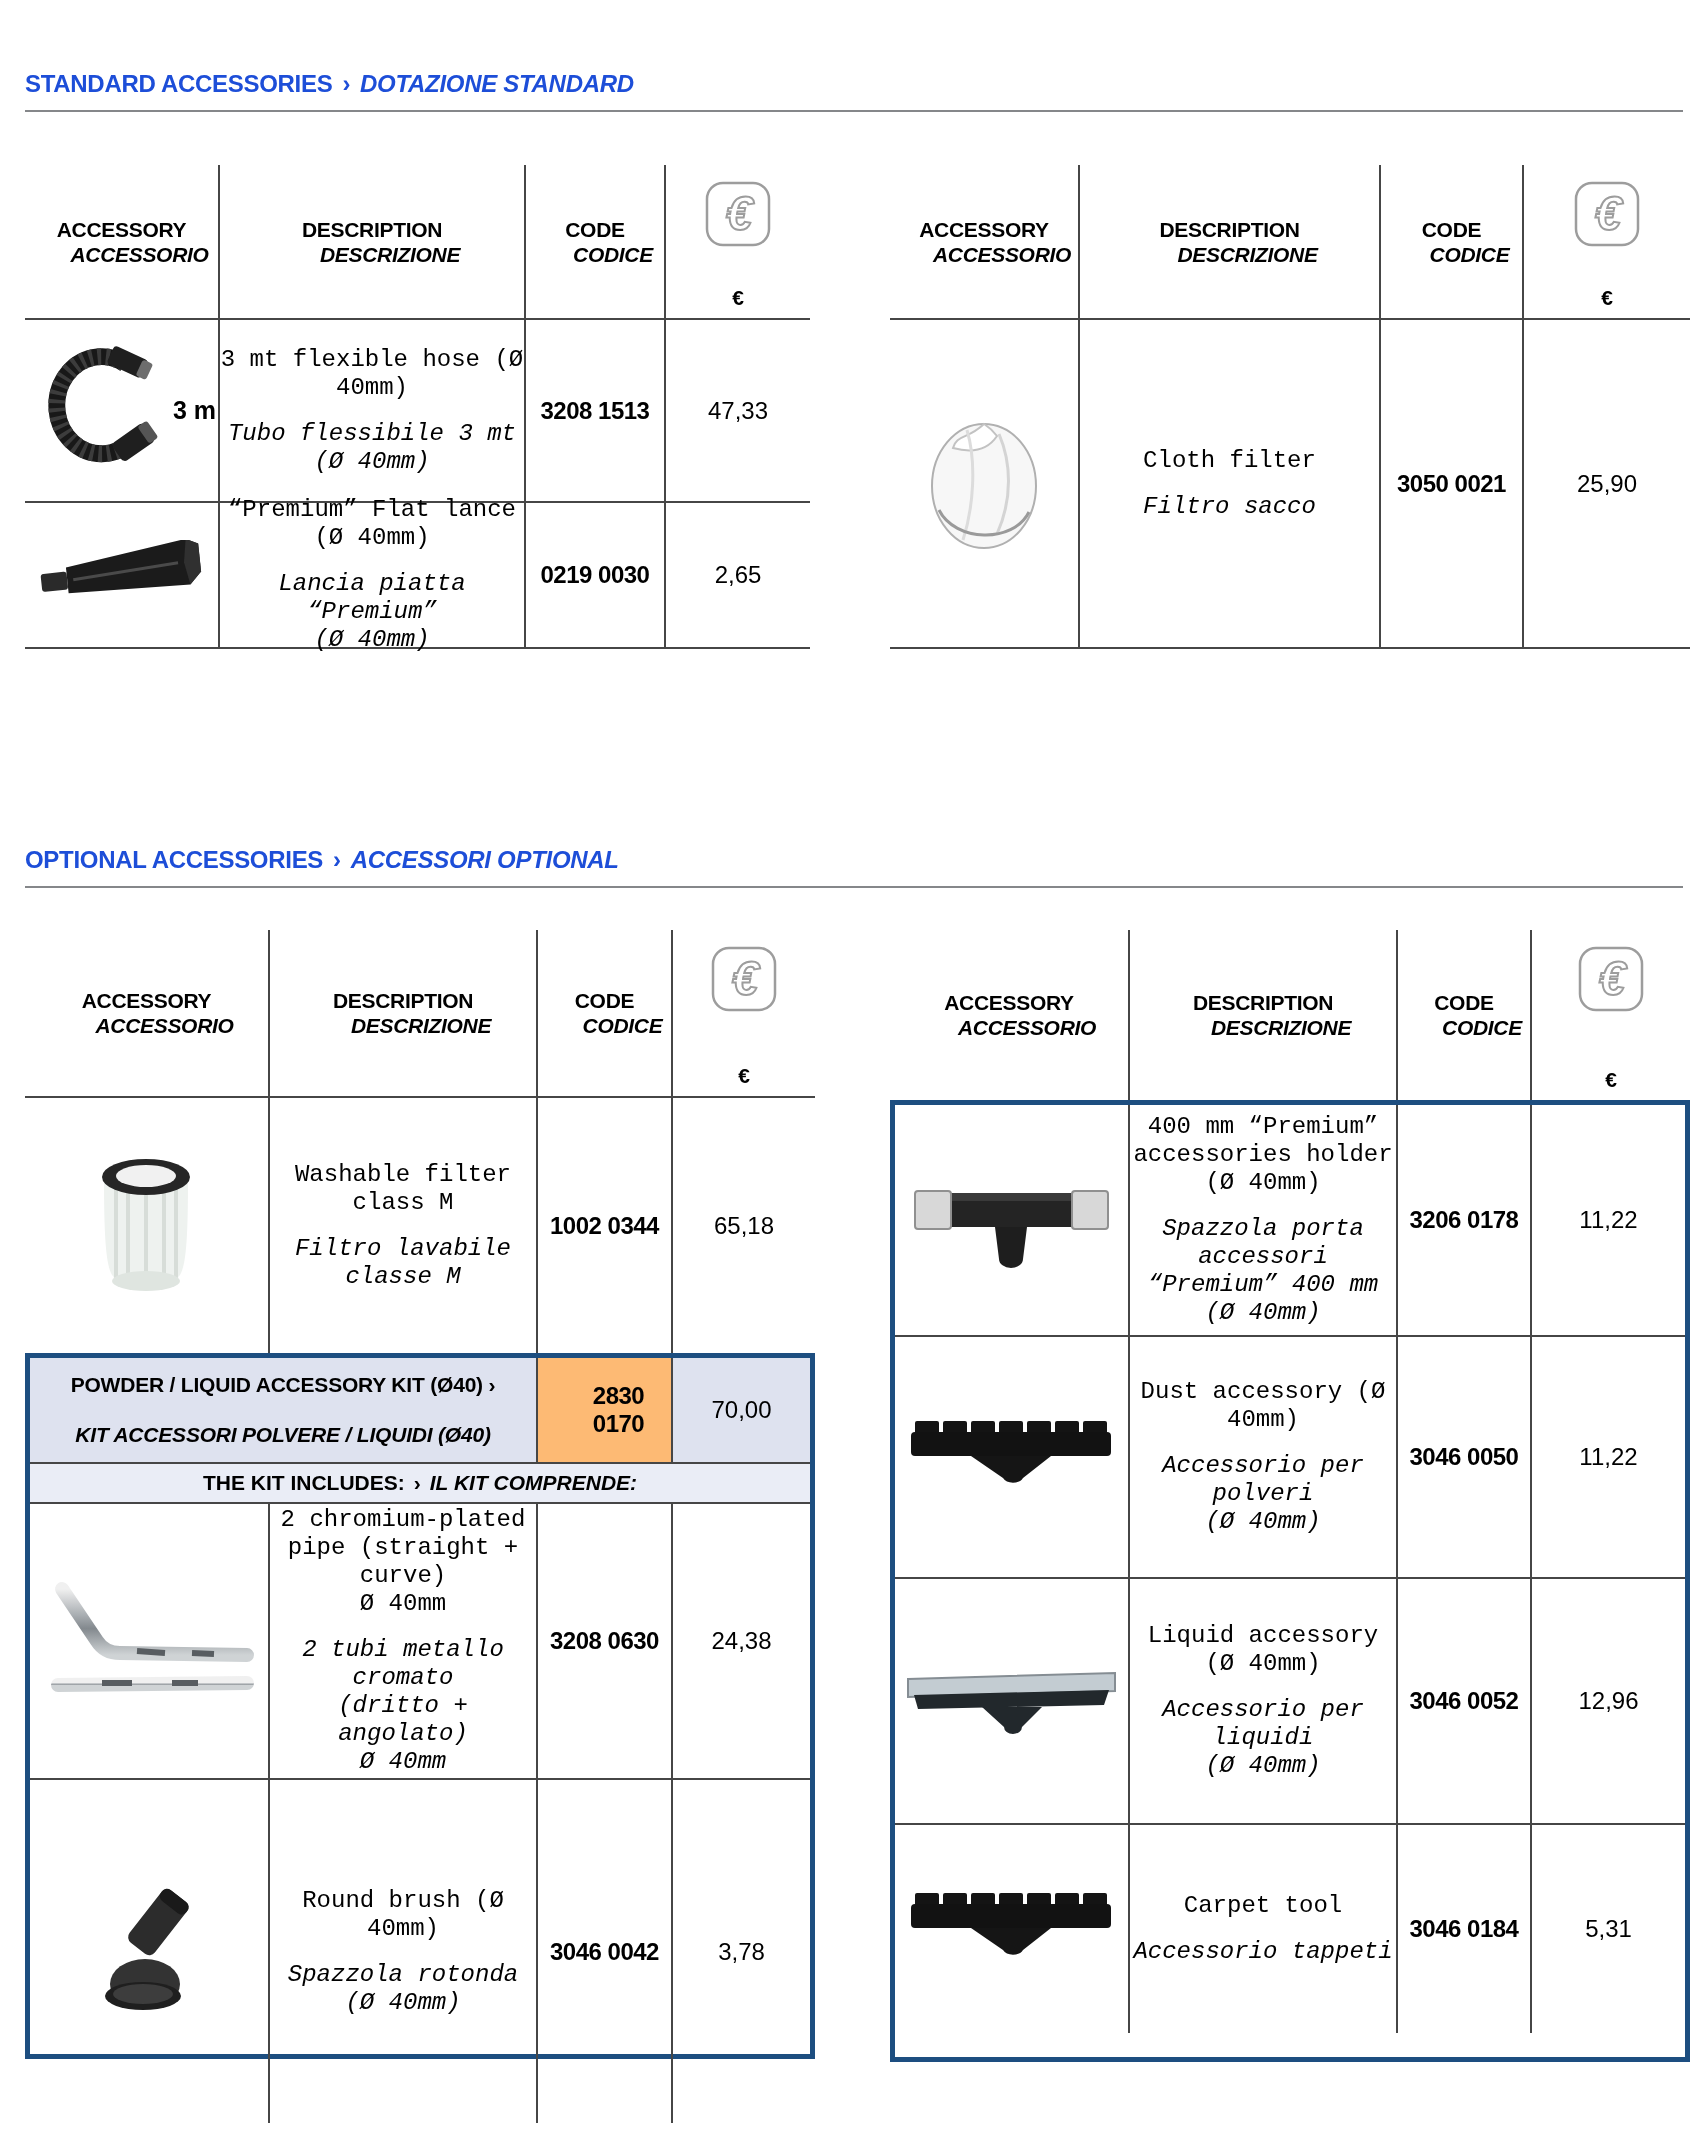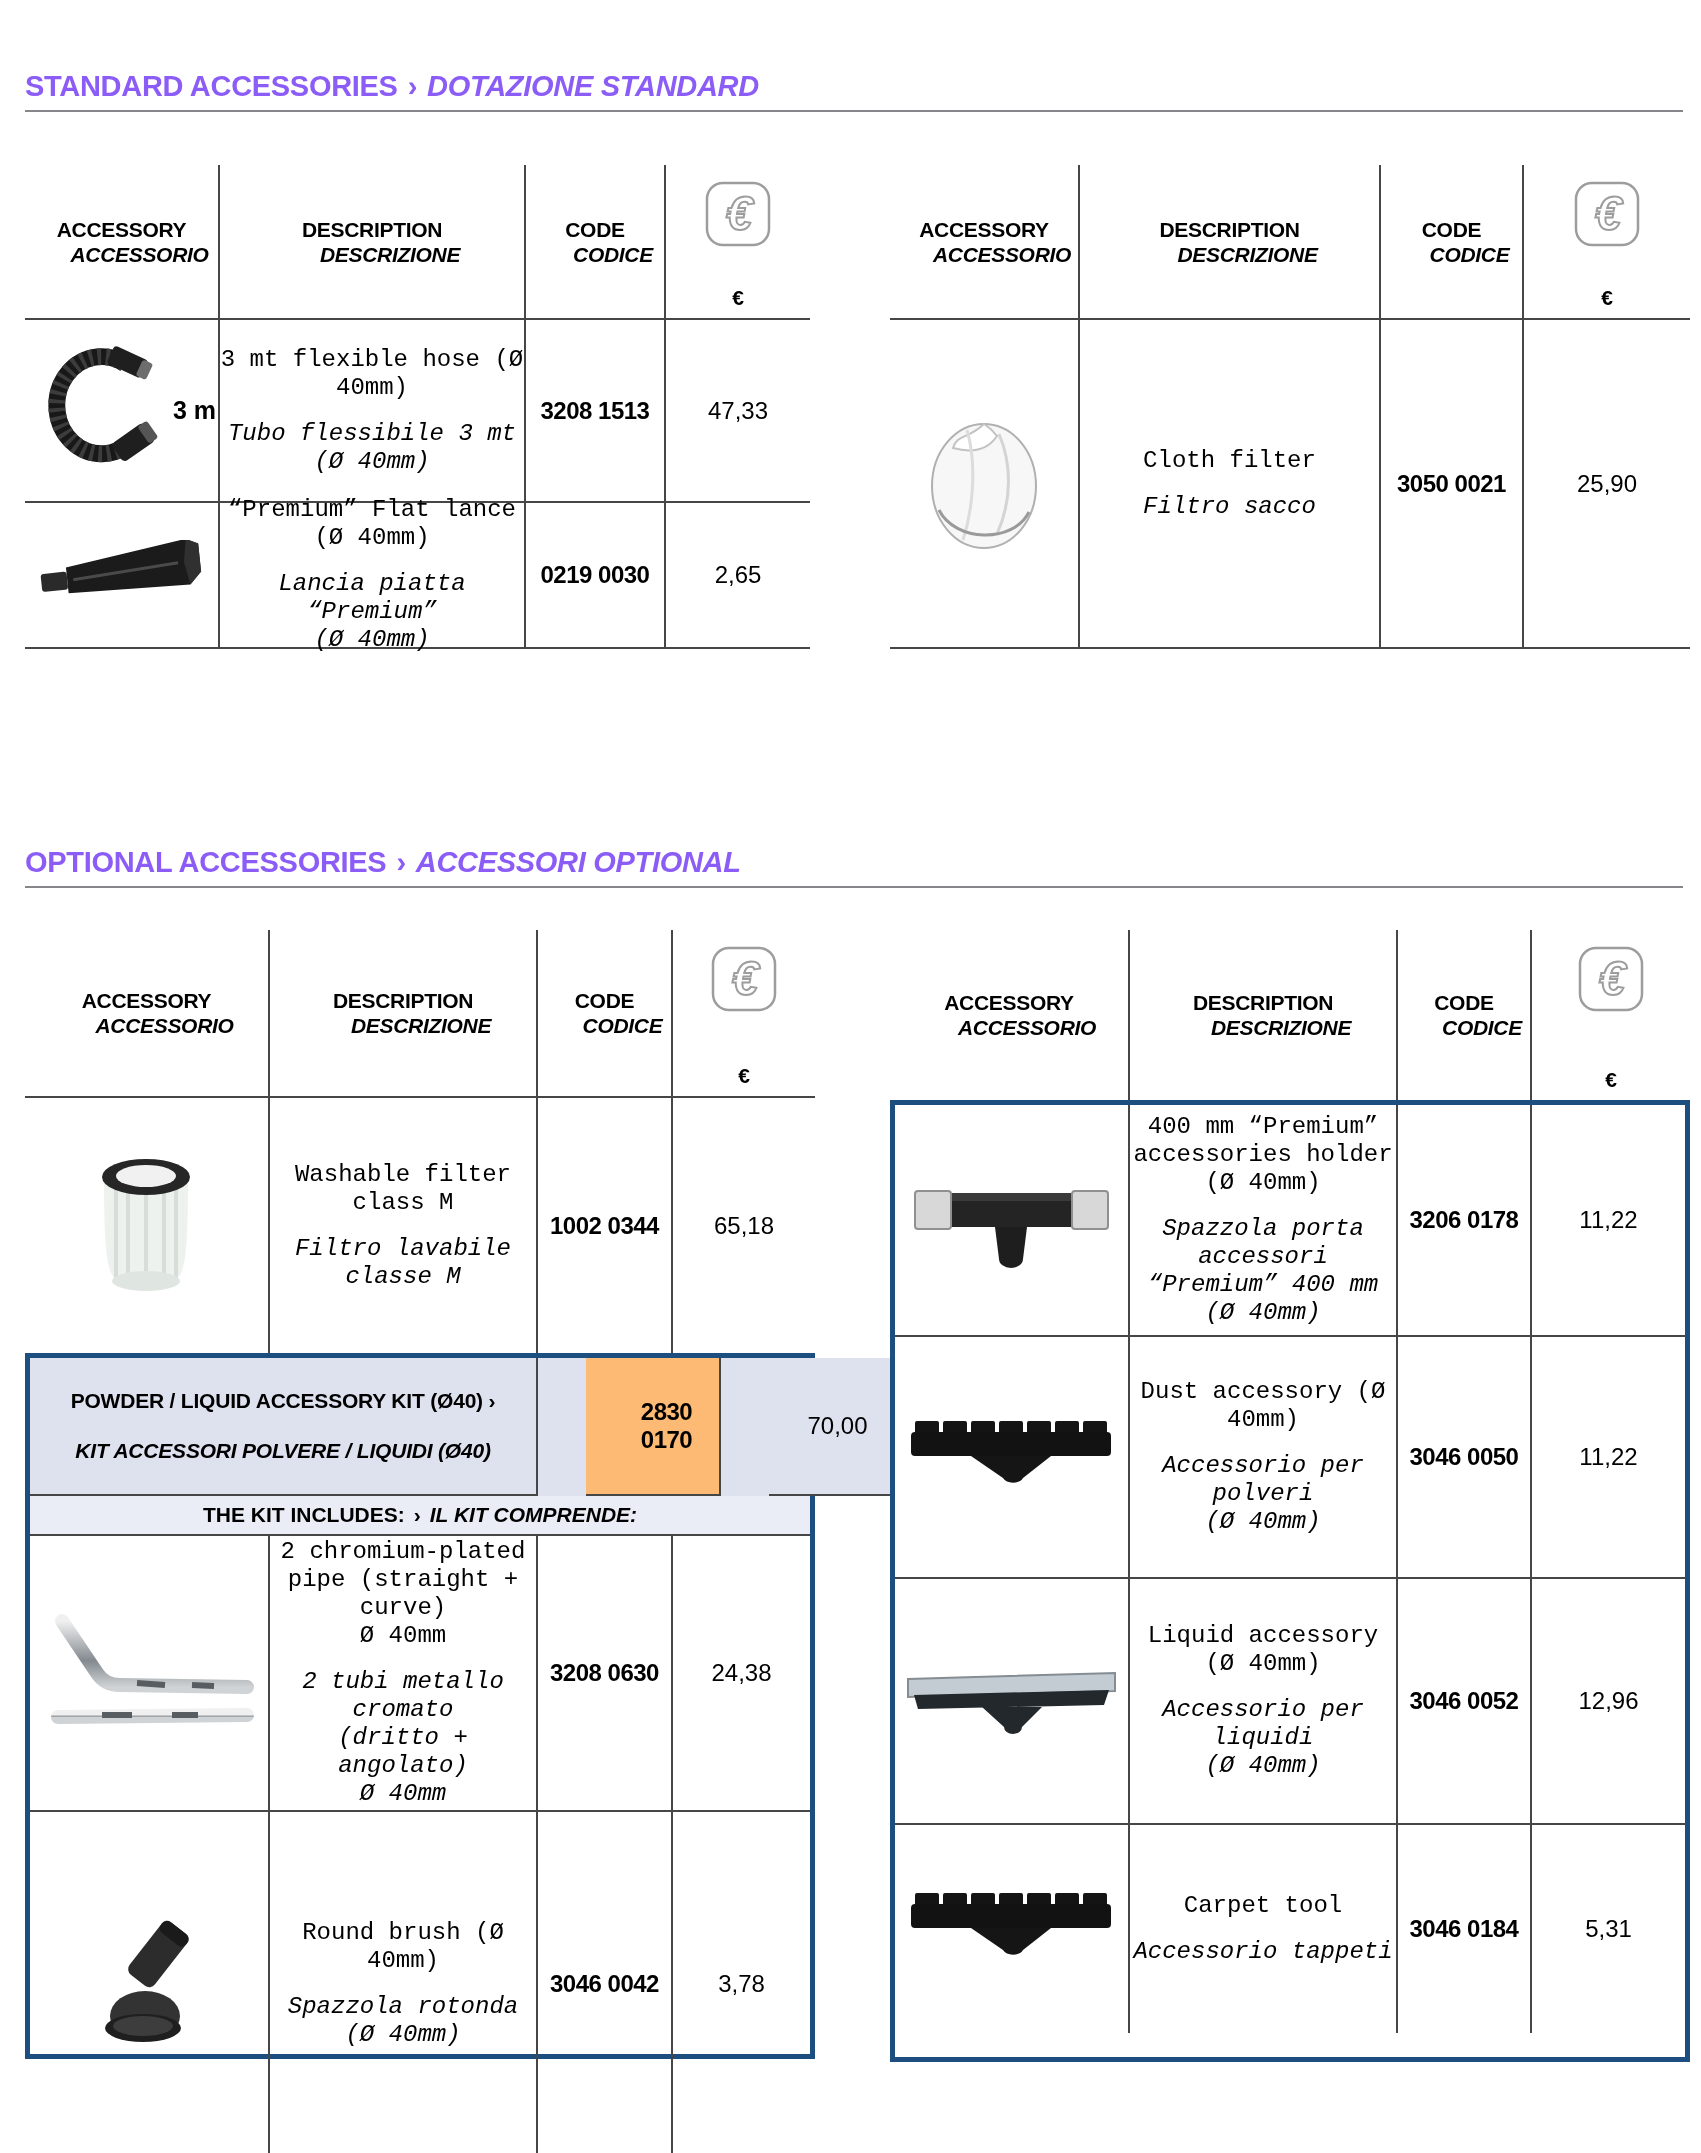--- a/index.html
+++ b/index.html
@@ -1,21 +1,21 @@
 <!DOCTYPE html>
 <html><head>
 <meta charset="utf-8">
 <style>
   html,body{margin:0;padding:0;background:#ffffff;}
   .page{position:relative;width:1701px;height:2153px;background:#ffffff;
         font-family:"Liberation Sans", sans-serif;color:#000;overflow:hidden;}
   .abs{position:absolute;}
 
   
-  .sec-title{font-size:29px;font-weight:700;color:#8b5cf6;letter-spacing:-0.3px;white-space:nowrap;}
+  .sec-title{font-size:24px;font-weight:700;color:#1d4ed8;letter-spacing:-0.3px;white-space:nowrap;}
   .sec-title .sep{margin:0 10px;}
   .sec-title .it{font-style:italic;}
   .rule{height:2px;background:#85878a;}
 
   
   .tbl{position:absolute;display:grid;}
   .cell{display:flex;flex-direction:column;align-items:center;justify-content:center;
         text-align:center;box-sizing:border-box;min-width:0;}
   .br{border-right:2px solid #464646;}
   .bb{border-bottom:2px solid #464646;}
@@ -214,21 +214,21 @@
     <div class="cell br">
         <div class="code">1002 0344</div>
       </div>
     <div class="cell">
         <div class="price">65,18</div>
       </div>
   </div>
 
   <div class="navy-box" style="left:25px;top:1353px;width:790px;height:706px;">
 
-    <div class="kit-row" style="grid-template-columns:508px 135px 137px;height:138px;gap:48px;">
+    <div class="kit-row" style="grid-template-columns:508px 135px 137px;height:106px;">
       <div class="cell br bb" style="background:#dee2ef;">
         <div class="kit-en">POWDER / LIQUID ACCESSORY KIT (Ø40) ›</div>
         <div class="kit-it">KIT ACCESSORI POLVERE / LIQUIDI (Ø40)</div>
       </div>
       <div class="cell br bb" style="background:#fdba74;padding-left:28px;">
           <div class="code">2830 0170</div>
         </div>
       <div class="cell bb" style="background:#dee2ef;">
           <div class="price">70,00</div>
         </div>

